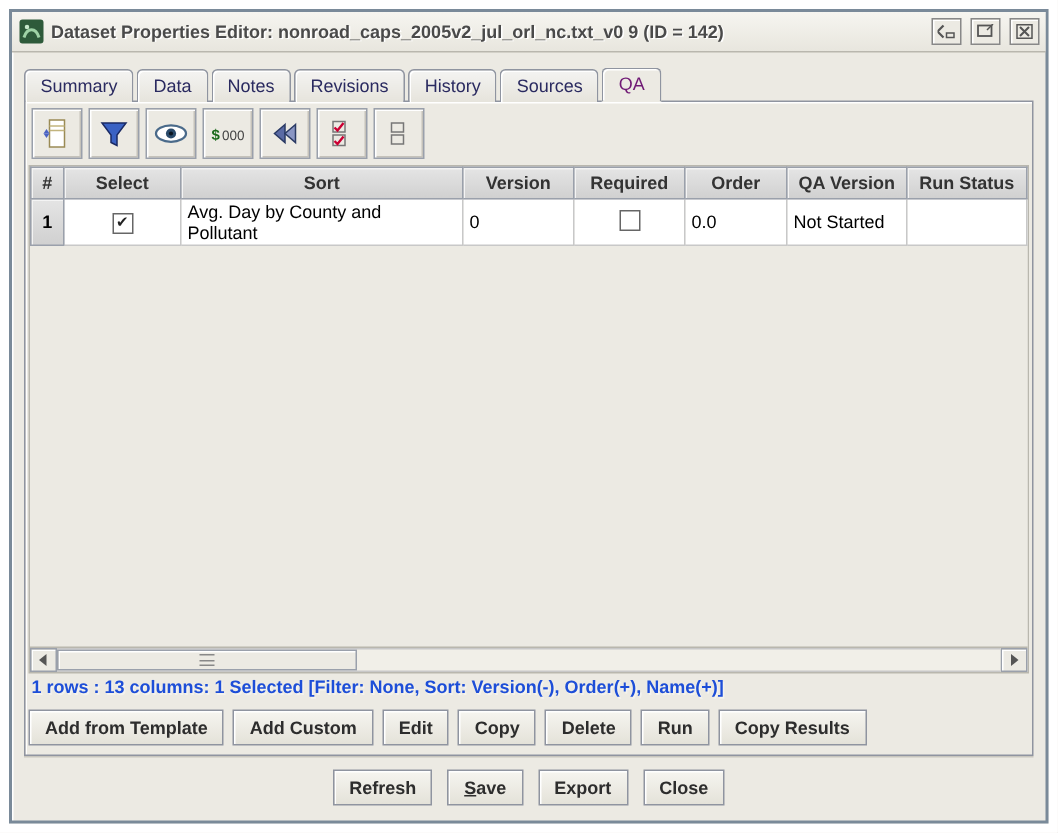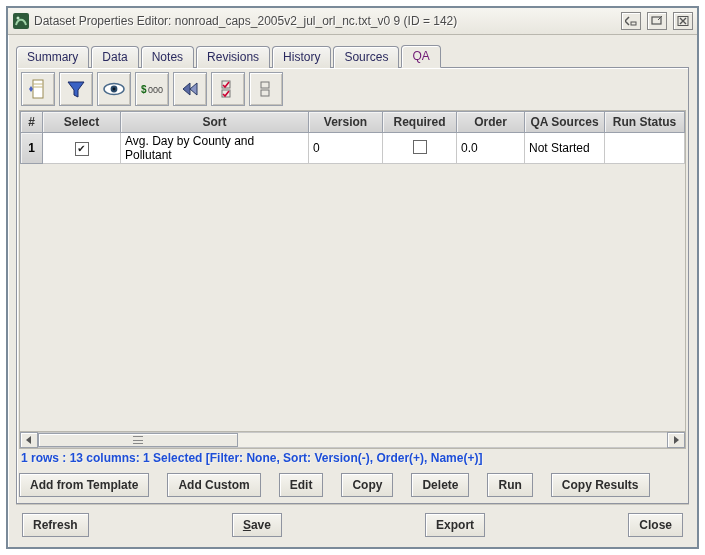--- a/index.html
+++ b/index.html
@@ -2,21 +2,21 @@
 <html><head>
 <meta charset="utf-8">
 <style>
   html, body { margin:0; padding:0; font-family: Arial, sans-serif; font-size:12px; background:#fff; }
   .outer { width:705px; height:555px; background:#fff; position:relative; box-sizing:border-box; padding:6px; }
   .window { width:693px; height:543px; border:2px solid #7a8a99; box-sizing:border-box; display:flex; flex-direction:column; background:#eceae3; box-shadow: inset 1px 1px 0 #fff; }
 
   
   .titlebar { display:flex; align-items:center; height:24px; background:linear-gradient(#f6f5f0,#e8e6de); border-bottom:1px solid #b9b7ae; padding:1px 4px; gap:4px; }
   .app-icon { width:18px; height:18px; display:flex; align-items:center; justify-content:center; }
-  .title-text { font-weight:normal; color:#4a4a4a; text-shadow:1px 1px 0 #fff; flex:1; white-space:nowrap; overflow:hidden; }
+  .title-text { font-weight:bold; color:#4a4a4a; text-shadow:1px 1px 0 #fff; flex:1; white-space:nowrap; overflow:hidden; }
   .tb-btn { width:18px; height:16px; border:1px solid #888; background:#eceae3; display:flex; align-items:center; justify-content:center; margin-left:2px; box-shadow:inset 1px 1px 0 #fff; }
   .tb-btn svg { display:block; }
 
   
   .content { flex:1; display:flex; flex-direction:column; padding:8px 8px 6px 8px; min-height:0; }
 
   
   .tabs { display:flex; align-items:flex-end; height:24px; position:relative; }
   .tab { border:1px solid #8f94a0; border-bottom:none; background:linear-gradient(#f4f4f2,#e6e4dc); padding:3px 10px 4px 10px; color:#2a2a60; margin-right:2px; border-radius:4px 4px 0 0; position:relative; top:1px; cursor:pointer; box-shadow:inset 1px 1px 0 #fff;text-align:right; }
   .tab.active { background:#eceae3; color:#701a75; border-color:#8f94a0; z-index:2; border-bottom:1px solid #eceae3; font-weight:normal; }
@@ -39,25 +39,25 @@
   .hscroll { height:16px; background:#e8e6de; border-top:1px solid #b9b7ae; display:flex; align-items:stretch; }
   .hscroll .arrow { width:16px; border:1px solid #9aa0ab; background:#eceae3; box-shadow:inset 1px 1px 0 #fff; display:flex; align-items:center; justify-content:center; }
   .hscroll .track { flex:1; position:relative; border:1px solid #c8c8c8; border-left:none; border-right:none; background:#f1efe8; }
   .hscroll .thumb { position:absolute; top:0; left:0; width:200px; height:100%; border:1px solid #9aa0ab; box-sizing:border-box; background:#eceae3; box-shadow:inset 1px 1px 0 #fff; }
   .hscroll .thumb .grip { position:absolute; left:50%; top:50%; transform:translate(-50%,-50%); width:10px; height:8px; display:flex; flex-direction:column; justify-content:space-between; }
   .hscroll .thumb .grip span{ height:1px; background:#888; }
 
   .status-line { padding:2px 4px; font-weight:bold; color:#1d4ed8; text-shadow:1px 1px 0 #f4f3ee; }
 
   
-  .btn-row { display:flex; gap:18px; padding:6px 2px; flex-wrap:nowrap; }
+  .btn-row { display:flex; gap:6px; padding:6px 2px; flex-wrap:nowrap; }
   .btn { border:1px solid #8f94a0; background:linear-gradient(#f6f5f0,#e4e2d9); padding:4px 10px; font-weight:bold; color:#2d2d2d; box-shadow:inset 1px 1px 0 #fff; cursor:pointer; font-size:12px; white-space:nowrap; }
   .btn u { text-decoration:underline; }
 
-  .bottom-bar { display:flex; justify-content:space-between; gap:10px; padding:8px 6px 4px 6px; border-top:1px solid #c8c6be; }
+  .bottom-bar { display:flex; justify-content:center; gap:10px; padding:8px 6px 4px 6px; border-top:1px solid #c8c6be; }
 
   .chk { width:12px; height:12px; border:1px solid #666; display:inline-flex; align-items:center; justify-content:center; background:#fff; }
   .chk.checked::after { content:"✔"; font-size:10px; color:#222; line-height:1; }
 </style>
 </head>
 <body>
 
 <div class="outer">
   <div class="window">
 
@@ -166,21 +166,21 @@
                 <col style="width:80px">
             </colgroup>
             <tbody>
                 <tr>
               <th class="center">#</th>
               <th class="center">Select</th>
               <th>Sort</th>
               <th class="center">Version</th>
               <th class="center">Required</th>
               <th class="center">Order</th>
-              <th class="center">QA Sources</th>
+              <th class="center">QA Version</th>
               <th class="center">Run Status</th>
             </tr>
             <tr>
               <td class="rowhdr">1</td>
               <td class="center"><span class="chk checked"></span></td>
               <td>Avg. Day by County and Pollutant</td>
               <td>0</td>
               <td class="center"><span class="chk"></span></td>
               <td>0.0</td>
               <td>Not Started</td>

